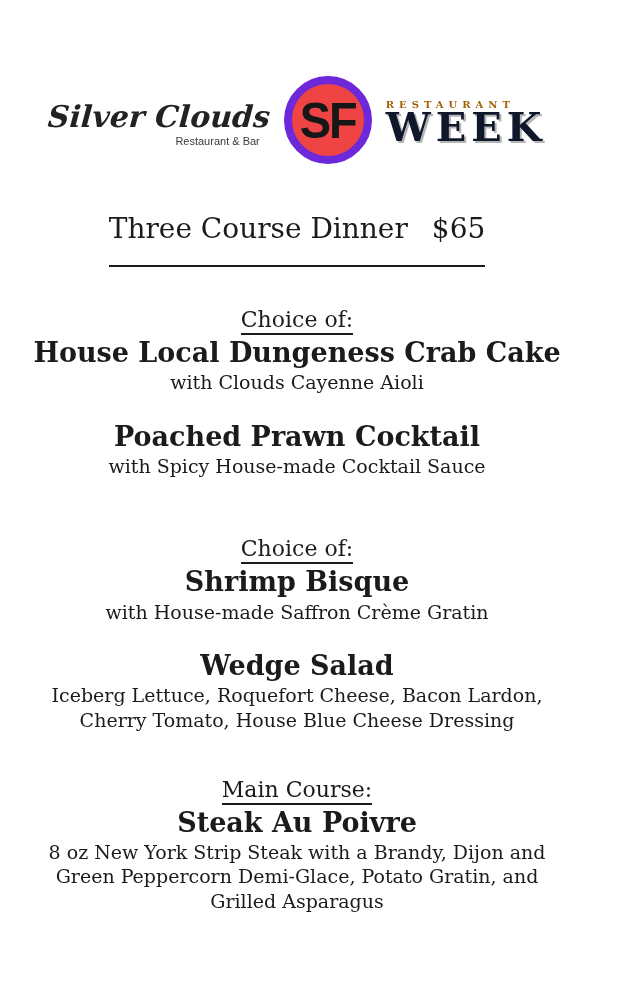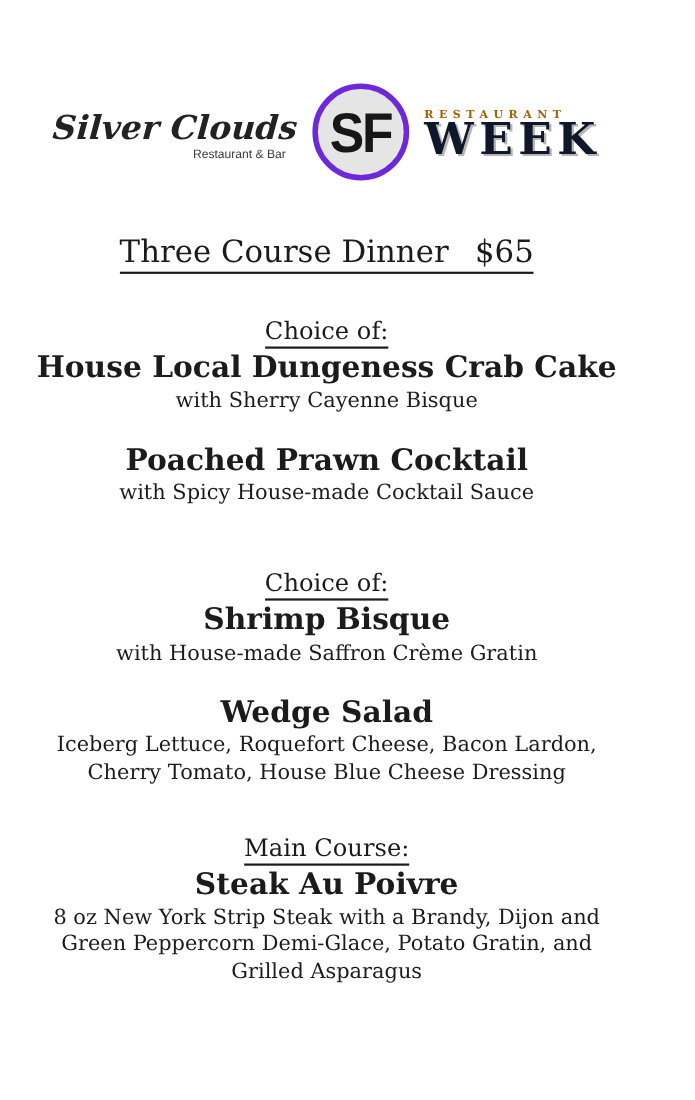--- a/index.html
+++ b/index.html
@@ -52,27 +52,27 @@
     font-family: "Liberation Sans", sans-serif;
     font-size: 11px;
     color: #3a3a3a;
     text-align: right;
     padding-right: 10px;
     margin-top: 1px;
   }
   .sf-badge {
     width: 88px;
     height: 88px;
-    border: 5px solid #6d28d9;
+    border: 8px solid #6d28d9;
     border-radius: 50%;
     display: flex;
     align-items: center;
     justify-content: center;
     flex: 0 0 auto;
-    background: #e5e5e5;
+    background: #ef4444;
   }
   .sf-badge-text {
     font-family: "Liberation Sans", sans-serif;
     font-weight: bold;
     font-size: 47px;
     letter-spacing: -2px;
     color: #171717;
     transform: scaleY(1.08);
     line-height: 1;
   }
@@ -98,21 +98,21 @@
     text-shadow: 2px 2px 0 rgba(90,90,90,0.45);
     white-space: nowrap;
   }
 
   
   .menu-title {
     display: inline-block;
     font-weight: normal;
     font-size: 28px;
     border-bottom: 2px solid #1b1b1b;
-    padding-bottom: 2px;
+    padding-bottom: 20px;
     white-space: nowrap;
   }
   .menu-title .price { margin-left: 24px; }
 
   
   .course-section { margin-top: 40px; }
   .course-section.sec-2 { margin-top: 58px; }
   .course-section.sec-3 { margin-top: 44px; }
 
   .section-heading {
@@ -156,21 +156,21 @@
         <div class="event-bottom">WEEK</div>
       </div>
     </header>
 
     <h1 class="menu-title"><span>Three Course Dinner</span><span class="price">$65</span></h1>
 
     <section class="course-section sec-1">
       <div class="section-heading">Choice of:</div>
       <div class="menu-item first">
         <div class="item-name">House Local Dungeness Crab Cake</div>
-        <div class="item-desc">with Sherry Cayenne Bisque</div>
+        <div class="item-desc">with Clouds Cayenne Aioli</div>
       </div>
       <div class="menu-item">
         <div class="item-name">Poached Prawn Cocktail</div>
         <div class="item-desc">with Spicy House-made Cocktail Sauce</div>
       </div>
     </section>
 
     <section class="course-section sec-2">
       <div class="section-heading">Choice of:</div>
       <div class="menu-item first">

